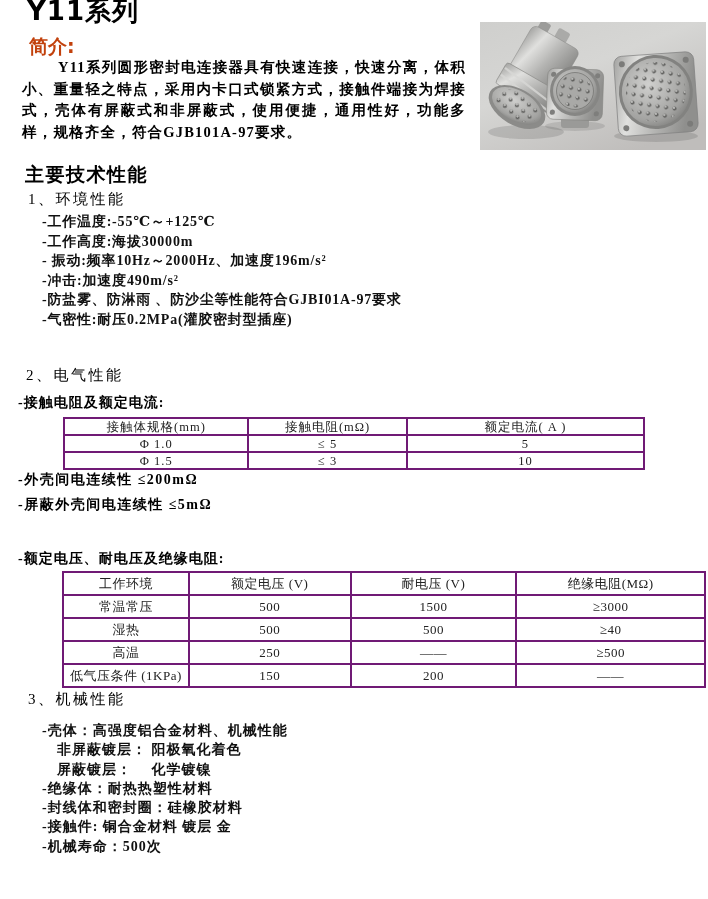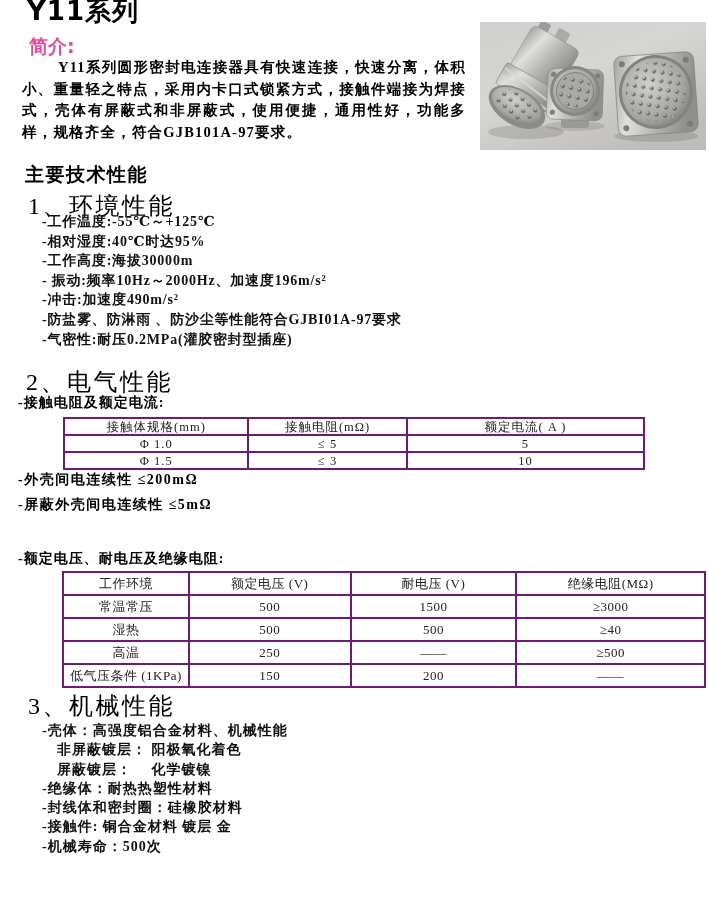--- a/index.html
+++ b/index.html
@@ -6,33 +6,33 @@
   body{width:708px;height:899px;overflow:hidden;
        font-family:"Liberation Serif","DejaVu Serif",serif;color:#111;}
   .page{position:relative;width:708px;height:899px;background:#fff;}
 
   .title{position:absolute;top:-6px;left:27px;margin:0;
          font-family:"DejaVu Sans","Liberation Sans",sans-serif;
          font-weight:800;font-size:26px;letter-spacing:1px;color:#000;}
 
   .intro-heading{position:absolute;top:34px;left:29px;
          font-family:"DejaVu Sans","Liberation Sans",sans-serif;
-         font-weight:700;font-size:19px;color:#ec4899;text-align:center;}
+         font-weight:700;font-size:19px;color:#c2410c;text-align:center;}
 
   .intro-body{position:absolute;top:57px;left:22px;width:444px;margin:0;
          font-size:14.5px;font-weight:700;line-height:21.6px;
          letter-spacing:1.2px;text-align:justify;text-indent:36px;color:#000;}
 
   .photo{position:absolute;top:22px;left:480px;width:226px;height:128px;}
 
   .main-heading{position:absolute;top:162px;left:25px;margin:0;
          font-family:"DejaVu Sans","Liberation Sans",sans-serif;
          font-weight:700;font-size:19px;letter-spacing:1.5px;color:#000;}
 
-  .sec{position:absolute;margin:0;font-weight:400;font-size:24px;
+  .sec{position:absolute;margin:0;font-weight:400;font-size:15px;
        letter-spacing:2.5px;color:#000;}
   .sec1{top:190px;left:28px;}
   .sec2{top:366px;left:26px;}
   .sec3{top:690px;left:28px;}
 
   ul.plain{list-style:none;margin:0;padding:0;position:absolute;}
   .env-list{top:212px;left:42px;line-height:19.6px;font-size:14px;
             font-weight:700;letter-spacing:0.8px;}
   .mech-list{top:721px;left:42px;line-height:19.3px;font-size:14px;
              font-weight:700;letter-spacing:1px;}
@@ -135,21 +135,20 @@
         <circle cx="0" cy="-2" r="30" fill="url(#pins)"></circle>
       </g>
     </svg>
   </div>
 
   <h2 class="main-heading">主要技术性能</h2>
 
   <h3 class="sec sec1">1、环境性能</h3>
   <ul class="plain env-list">
     <li>-工作温度:-55℃～+125℃</li>
-    <li>-相对湿度:40℃时达95%</li>
     <li>-工作高度:海拔30000m</li>
     <li>- 振动:频率10Hz～2000Hz、加速度196m/s²</li>
     <li>-冲击:加速度490m/s²</li>
     <li>-防盐雾、防淋雨 、防沙尘等性能符合GJBI01A-97要求</li>
     <li>-气密性:耐压0.2MPa(灌胶密封型插座)</li>
   </ul>
 
   <h3 class="sec sec2">2、电气性能</h3>
   <div class="label contact-label">-接触电阻及额定电流:</div>
 

